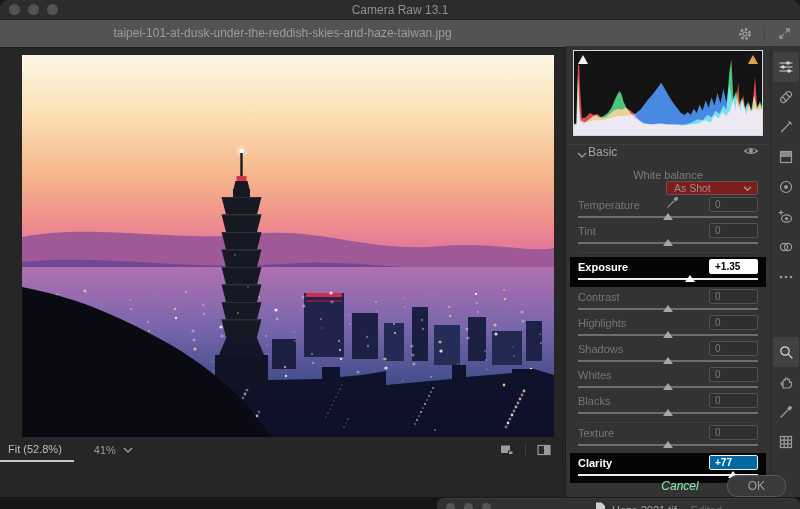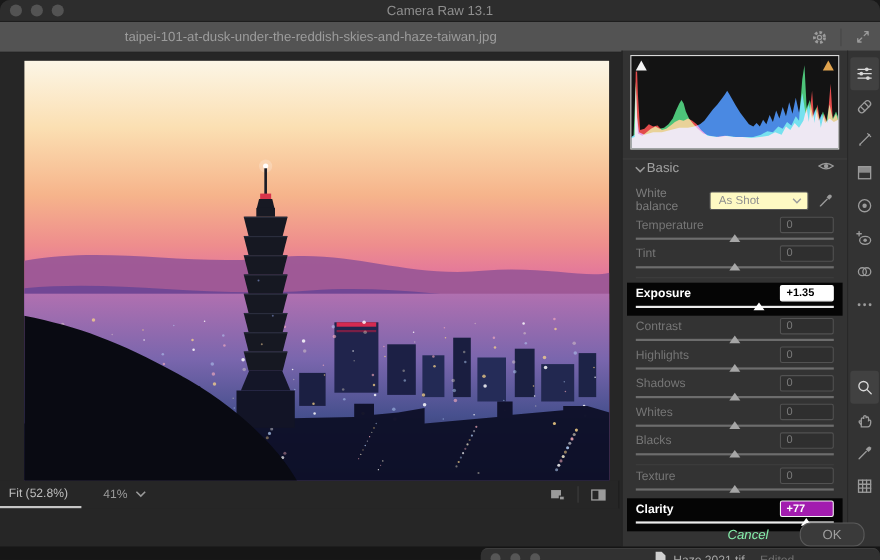--- a/index.html
+++ b/index.html
@@ -47,42 +47,42 @@
   .clip-ind.left{left:2px;} .clip-ind.right{right:2px;}
   .tri-white{width:0;height:0;border-left:5.5px solid transparent;border-right:5.5px solid transparent;
     border-bottom:9px solid #f4f4f4;}
   .tri-orange{width:0;height:0;border-left:5.5px solid transparent;border-right:5.5px solid transparent;
     border-bottom:9px solid #e2a44e;}
   .panel-divider{height:1px;background:#3e3e3e;}
   .basic-header{display:flex;align-items:flex-start;height:24px;padding:0 11px;gap:1px;}
   .basic-title{color:#a3a3a3;font-size:12px;}
   .basic-eye{margin-left:auto;display:flex;}
   .panel-body{padding:0 12px;}
-  .wb-row{display:flex;align-items:center;height:26px;}
+  .wb-row{display:flex;align-items:center;height:26px;flex-direction:column;}
   .wb-label{color:#7c7c7c;font-size:11px;}
   .wb-select{margin-left:auto;width:92px;height:17px;border:1px solid #585858;border-radius:2px;
-    background:#fef9c3;display:flex;align-items:center;color:#8f8f8f;font-size:10.5px;
+    background:#7f1d1d;display:flex;align-items:center;color:#8f8f8f;font-size:10.5px;
     padding:0 5px 0 7px;box-sizing:border-box;}
   .wb-select .chev{margin-left:auto;display:flex;}
   .wb-dropper{margin-left:8px;display:flex;}
 
   .s-row{margin-top:3px;}
   .s-head{display:flex;align-items:center;justify-content:space-between;height:13px;}
   .s-label{font-size:11px;color:#767676;}
   .s-val{width:42px;height:13px;border:1px solid #525252;border-radius:2px;font-size:10px;
     color:#7a7a7a;line-height:13px;padding-left:5px;background:#2f2f2f;box-sizing:content-box;}
   .s-track{position:relative;height:9px;margin-top:1px;}
   .s-line{position:absolute;left:0;right:0;top:4px;height:2px;background:#6d6d6d;}
   .s-thumb{position:absolute;top:1px;width:0;height:0;border-left:5px solid transparent;
     border-right:5px solid transparent;border-bottom:7px solid #a6a6a6;}
   .s-row.hl{background:#050505;margin:4px -8px 2px;padding:3px 8px 4px;}
   .s-row.hl .s-label{color:#ffffff;font-weight:bold;}
   .s-row.hl .s-line{background:#ececec;}
   .s-row.hl .s-thumb{border-bottom-color:#ffffff;}
-  .s-row.hl .s-val{background:#a21caf;border-color:#f2f2f2;color:#fff;font-weight:bold;}
+  .s-row.hl .s-val{background:#0369a1;border-color:#f2f2f2;color:#fff;font-weight:bold;}
   .s-row.hl .s-val.sel{background:#fff;color:#000;border-color:#fff;}
   .group-divider{height:1px;background:#3e3e3e;margin:5px 0 1px;}
 
   
   .tool-strip{position:absolute;left:770px;top:46px;width:30px;height:451px;background:#333333;
     border-left:1px solid #282828;box-sizing:border-box;}
   .tool-group{display:flex;flex-direction:column;align-items:center;}
   .tool-group.top{padding-top:6px;}
   .tool-group.bottom{padding-top:45px;}
   .tool-cell{width:26px;height:30px;display:flex;align-items:center;justify-content:center;}

